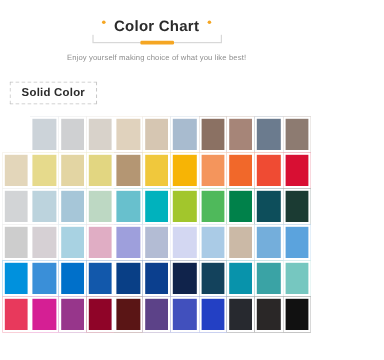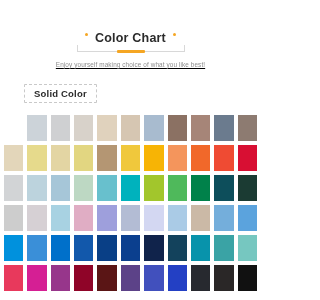--- a/index.html
+++ b/index.html
@@ -14,23 +14,22 @@
 
   #page {
     position: relative;
     width: 261px;
     height: 300px;
     background: #ffffff;
   }
 
   
   .header {
-    padding-top: 22px;
+    padding-top: 7px;
     text-align: center;
-    text-decoration: underline;
   }
 
   .title-wrap {
     position: relative;
     display: inline-block;
     padding: 0 18px;
   }
 
   .title-row {
     display: flex;
@@ -99,21 +98,21 @@
     margin-top: 8px;
     font-size: 6.4px;
     line-height: 9px;
     color: #8d8d8d;
     letter-spacing: 0.1px;
   }
 
   
   .section-label-row {
     margin-top: 14px;
-    padding-left: 24px;
+    padding-left: 8px;
   }
 
   .section-label {
     display: inline-block;
     position: relative;
     border: 1px dashed #c9c9c9;
     border-radius: 1px;
     padding: 3px 9px 3px 9px;
     font-size: 9.5px;
     font-weight: bold;

